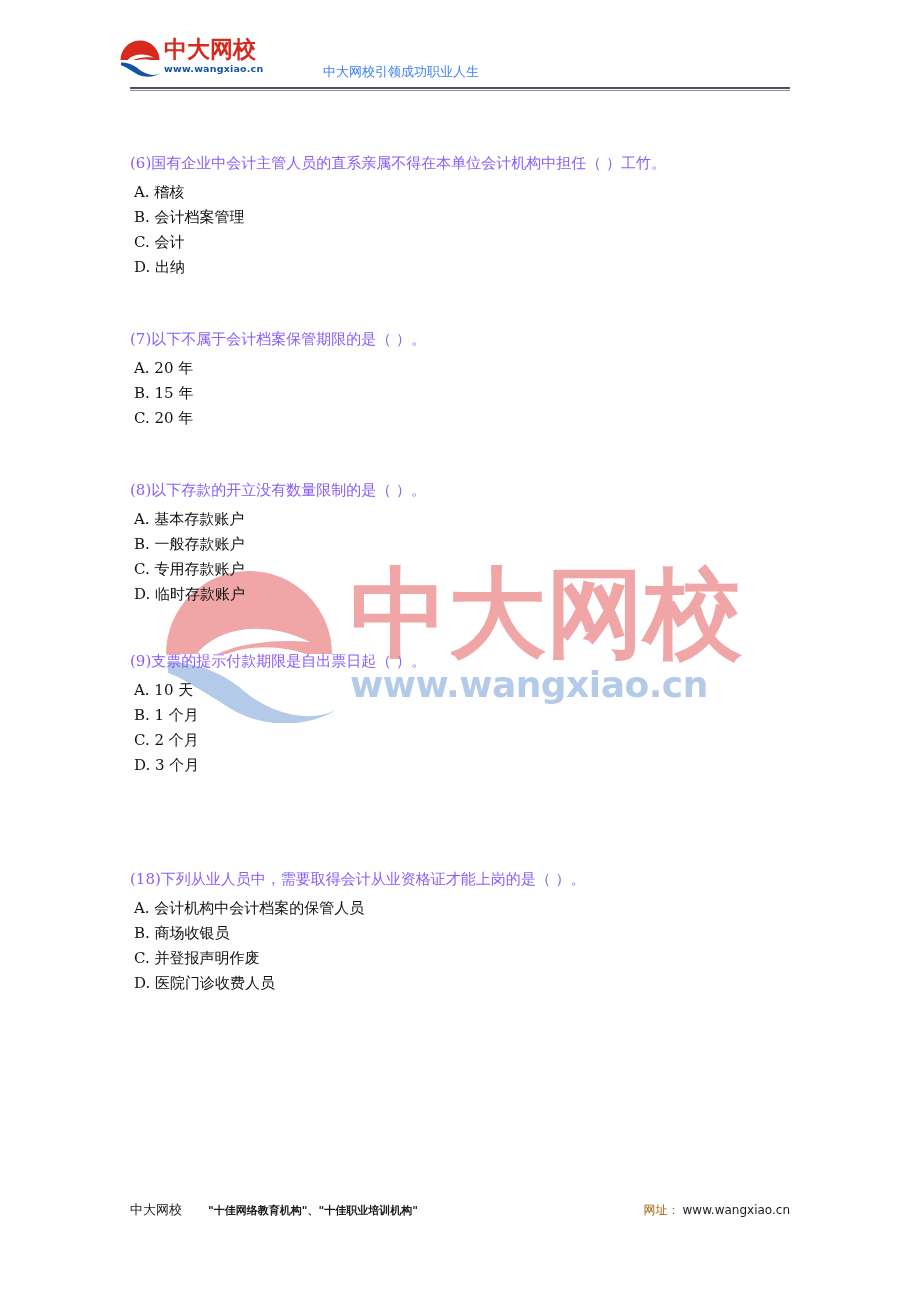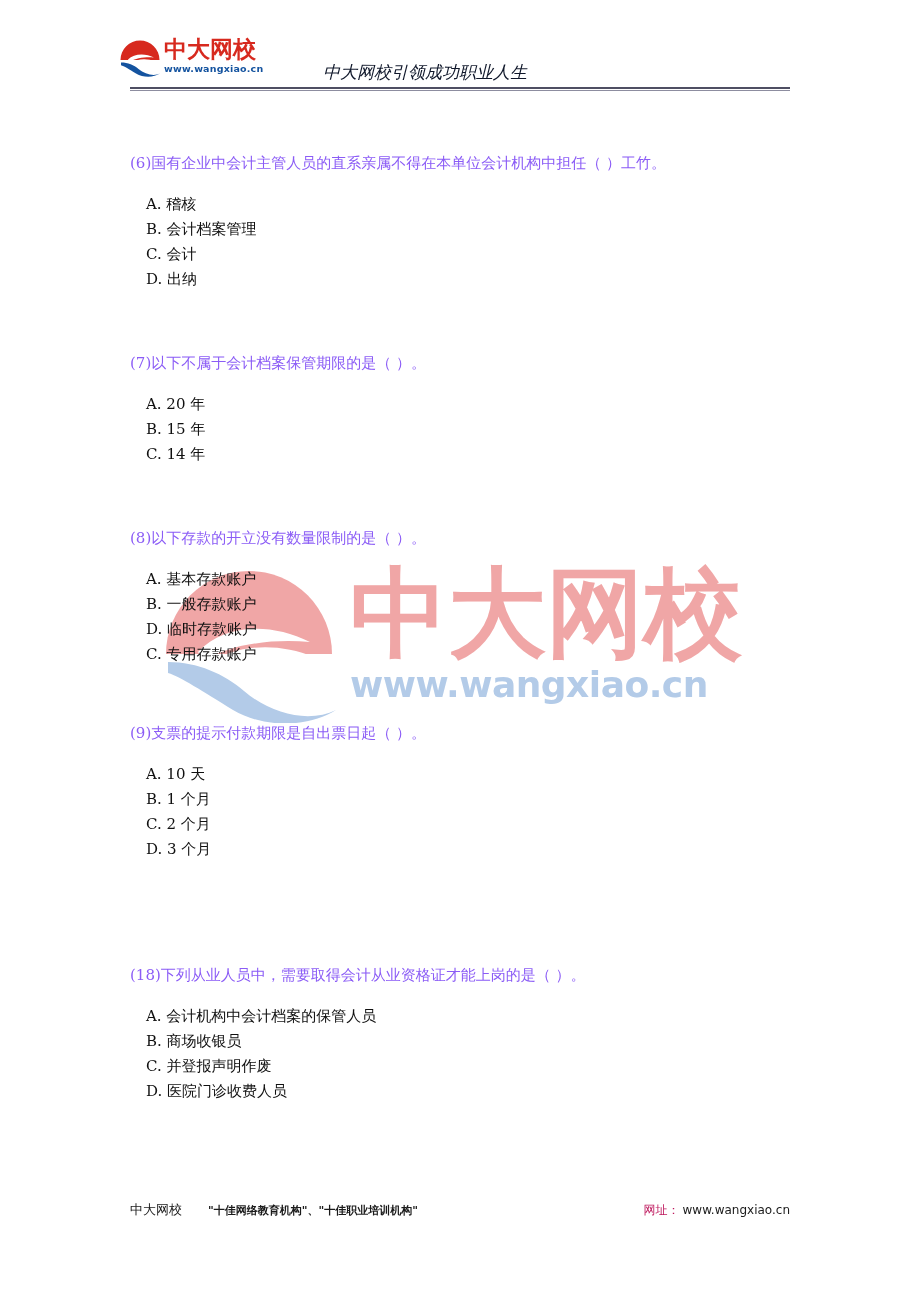--- a/index.html
+++ b/index.html
@@ -74,25 +74,24 @@
     letter-spacing: 0.2px;
     color: #14539f;
     white-space: nowrap;
     margin-top: 1px;
   }
   .header-slogan {
     position: absolute;
     left: 205px;
     top: 26px;
     font-family: "DejaVu Serif", "Liberation Serif", serif;
-    font-size: 17px;
-    line-height: 20px;
-    color: #0f172a;
-    white-space: nowrap;
-    font-style: italic;
+    font-size: 13px;
+    line-height: 20px;
+    color: #3b82f6;
+    white-space: nowrap;
   }
   .header-rule {
     position: absolute;
     left: 130px;
     top: 87px;
     width: 660px;
     height: 4px;
   }
   .header-rule .r1 {
     position: absolute;
@@ -166,21 +165,21 @@
   .q-stem {
     font-family: "DejaVu Serif", "Liberation Serif", serif;
     font-size: 15px;
     line-height: 26px;
     color: #8b5cf6;
     margin: 0;
     text-align: justify;
   }
   .q-options {
     list-style: none;
-    margin: 16px;
+    margin: 4px;
     padding: 0;
   }
   .q-options li {
     font-family: "DejaVu Serif", "Liberation Serif", serif;
     font-size: 15px;
     line-height: 25px;
     color: #101010;
     white-space: nowrap;
   }
   .q-gap {
@@ -216,21 +215,21 @@
     white-space: nowrap;
     margin-left: 26px;
   }
   .f-spacer {
     flex: 1 1 auto;
   }
   .f-site-label {
     font-family: "DejaVu Serif", "Liberation Serif", serif;
     font-size: 12px;
     line-height: 20px;
-    color: #be185d;
+    color: #a16207;
     white-space: nowrap;
   }
   .f-site-url {
     font-family: "DejaVu Sans", "Liberation Sans", sans-serif;
     font-size: 12px;
     line-height: 20px;
     color: #1a1a1a;
     white-space: nowrap;
     margin-left: 3px;
   }
@@ -290,33 +289,33 @@
       </ul>
     </div>
 
     <div class="q-gap tall"></div>
 
     <div class="question">
       <p class="q-stem">(7)以下不属于会计档案保管期限的是（    ）。</p>
       <ul class="q-options">
         <li>A. 20 年</li>
         <li>B. 15 年</li>
-        <li>C. 14 年</li>
+        <li>C. 20 年</li>
       </ul>
     </div>
 
     <div class="q-gap tall"></div>
 
     <div class="question">
       <p class="q-stem">(8)以下存款的开立没有数量限制的是（    ）。</p>
       <ul class="q-options">
         <li>A. 基本存款账户</li>
         <li>B. 一般存款账户</li>
+        <li>C. 专用存款账户</li>
         <li>D. 临时存款账户</li>
-        <li>C. 专用存款账户</li>
       </ul>
     </div>
 
     <div class="q-gap"></div>
 
     <div class="question">
       <p class="q-stem">(9)支票的提示付款期限是自出票日起（    ）。</p>
       <ul class="q-options">
         <li>A. 10 天</li>
         <li>B. 1 个月</li>

